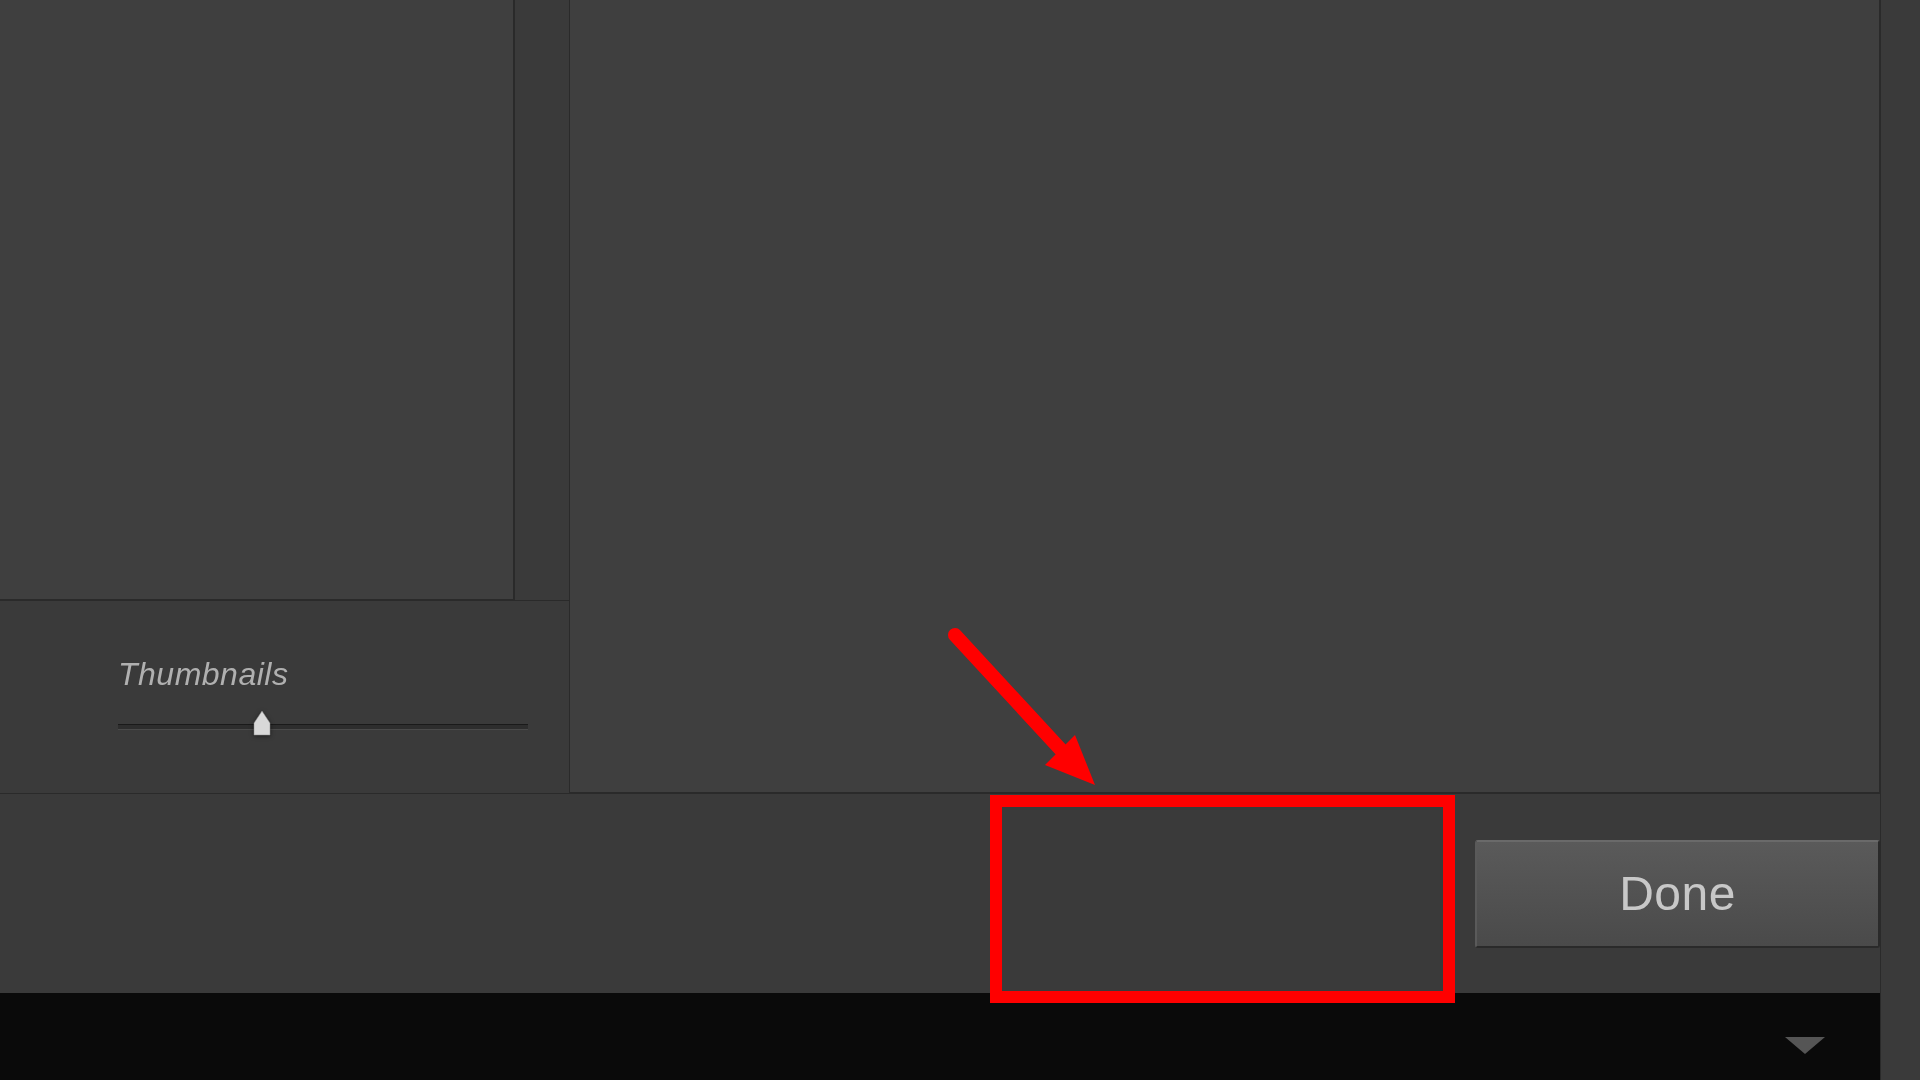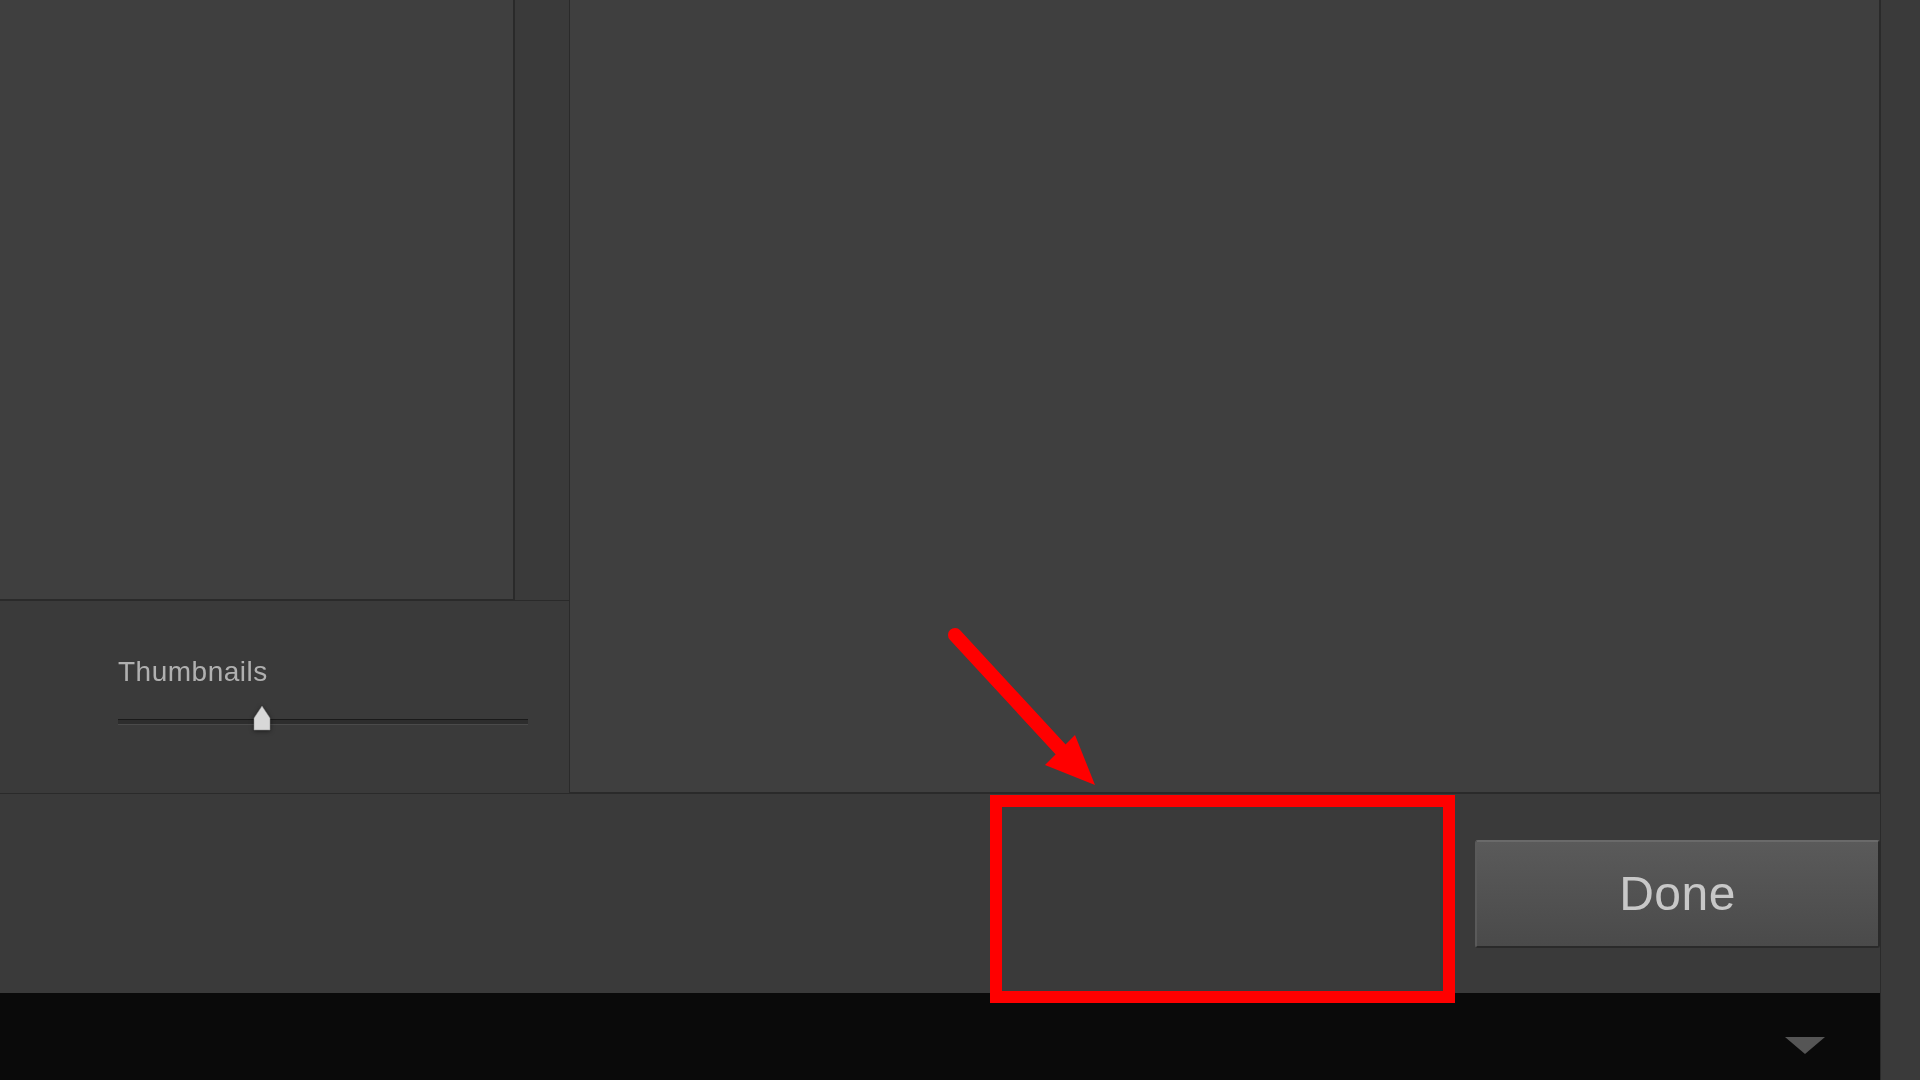--- a/index.html
+++ b/index.html
@@ -62,24 +62,25 @@
       left: 0;
       width: 569px;
       height: 193px;
       background: #3a3a3a;
       border-top: 1px solid #2a2a2a;
       padding: 55px 30px 0 118px;
     }
     
     .thumbnails-label {
       color: #b0b0b0;
-      font-size: 28px;
+      font-size: 32px;
       font-weight: 400;
       margin-bottom: 20px;
       letter-spacing: 0.5px;
+      font-style: italic;
     }
     
     .slider-container {
       position: relative;
       width: 410px;
       height: 30px;
       margin-top: 14px;
     }
     
     .slider-track {

